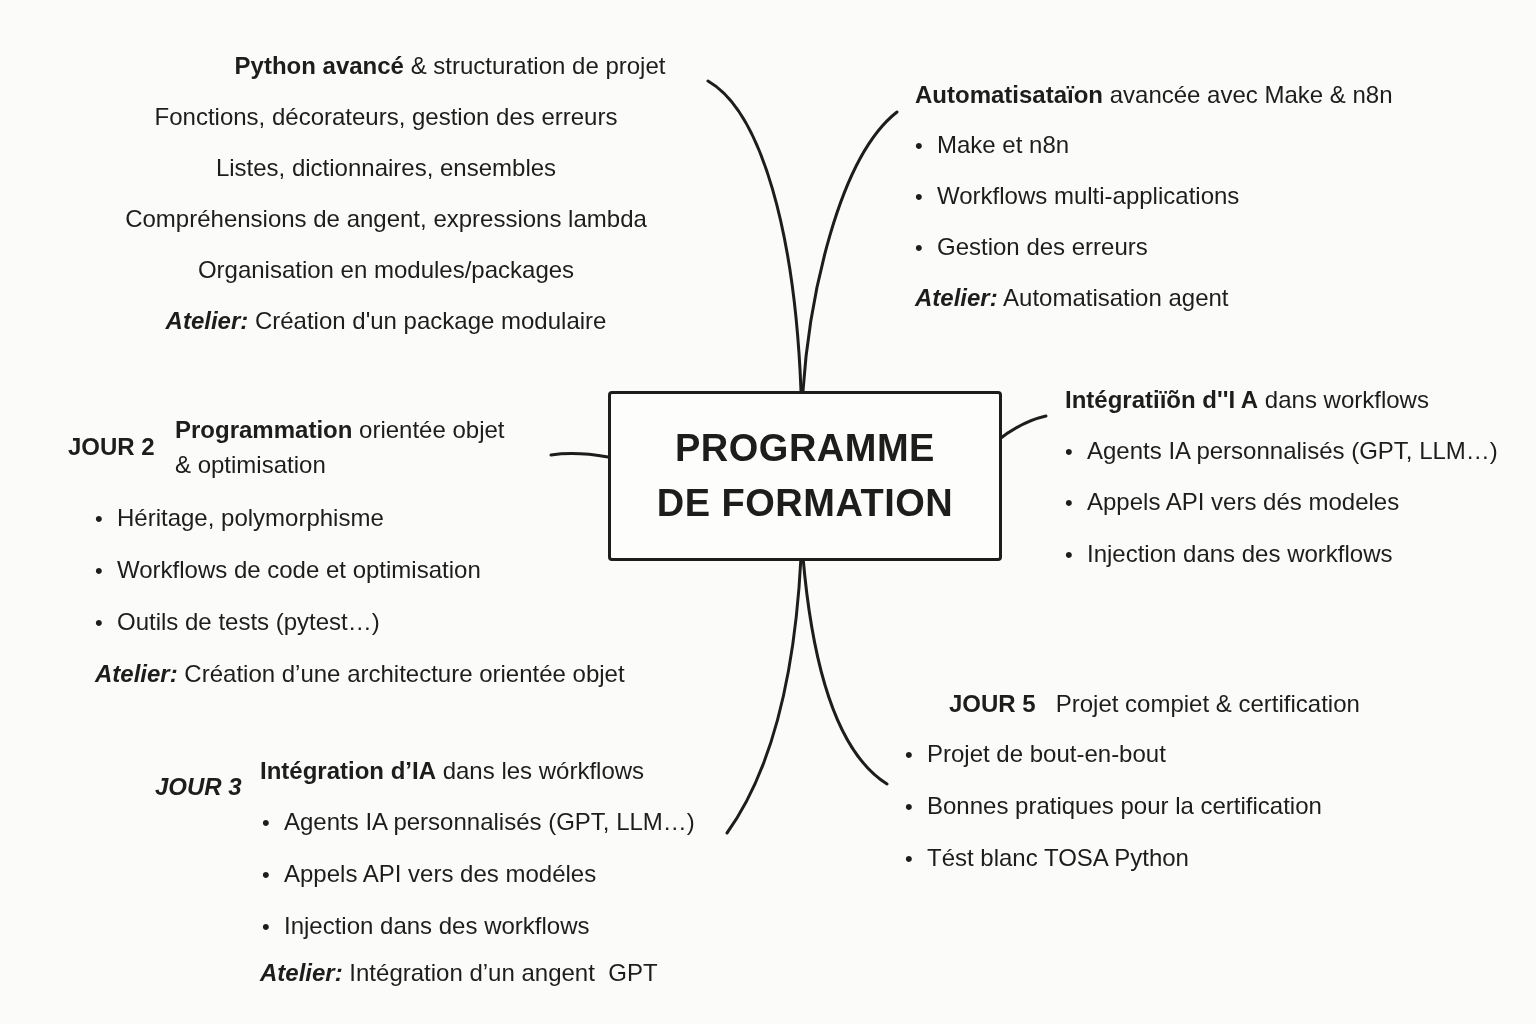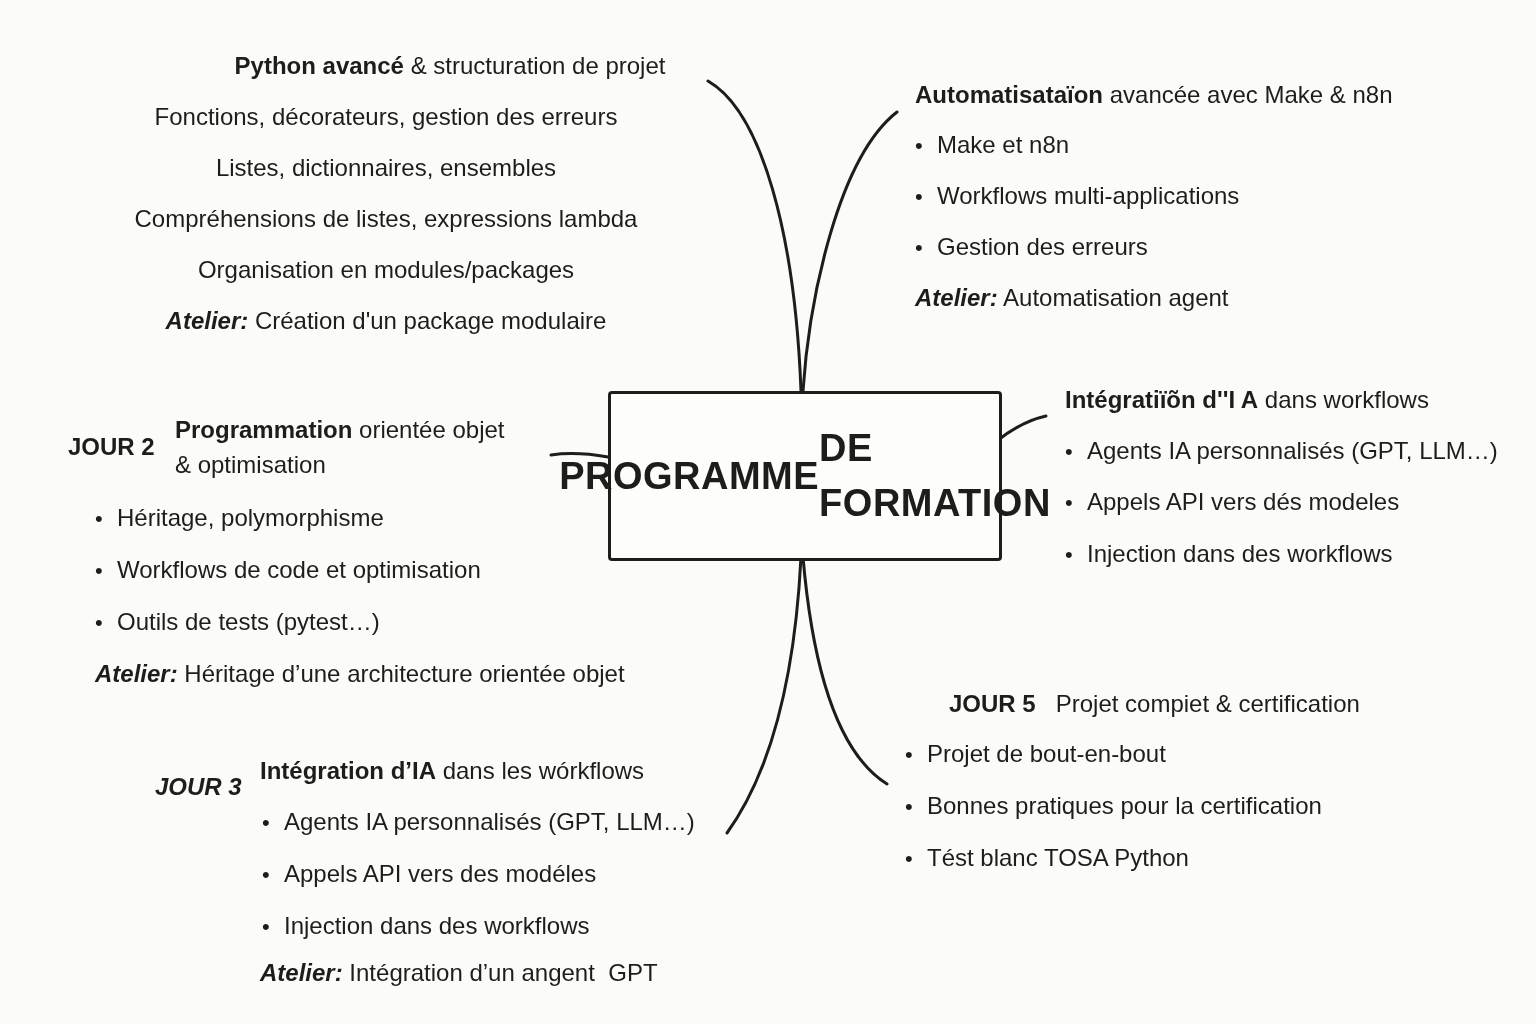--- a/index.html
+++ b/index.html
@@ -8,21 +8,21 @@
     background:#fbfbf9;color:#1d1d1b;
     font-family:"Liberation Sans","DejaVu Sans",sans-serif;
     font-size:24px;
   }
   .connectors{position:absolute;left:0;top:0;width:1536px;height:1024px;}
   .connectors path{stroke:#1d1d1b;stroke-width:3;fill:none;stroke-linecap:round;}
 
   .center-node{
     position:absolute;left:608px;top:391px;width:388px;height:164px;
     background:#fdfdfb;border:3.5px solid #1d1d1b;border-radius:4px;
-    display:flex;flex-direction:row;align-items:center;justify-content:center;
+    display:flex;flex-direction:column;align-items:center;justify-content:center;
     font-weight:bold;font-size:38px;line-height:55px;letter-spacing:.5px;
   }
 
   .block{position:absolute;}
   .line{white-space:pre-wrap;}
   b,.bold{font-weight:bold;}
   .atelier-label{font-weight:bold;font-style:italic;}
   .bullet-item{display:flex;align-items:baseline;}
   .bullet{display:inline-block;width:22px;text-align:left;font-size:22px;}
 
@@ -61,21 +61,21 @@
 
 <div class="center-node">
   <div>PROGRAMME</div>
   <div>DE FORMATION</div>
 </div>
 
 <div class="block b1">
   <div class="line heading"><b>Python avancé</b><span class="line"> &amp; structuration de projet</span></div>
   <div class="line">Fonctions, décorateurs, gestion des erreurs</div>
   <div class="line">Listes, dictionnaires, ensembles</div>
-  <div class="line">Compréhensions de listes, expressions lambda</div>
+  <div class="line">Compréhensions de angent, expressions lambda</div>
   <div class="line">Organisation en modules/packages</div>
   <div class="line"><span class="atelier-label">Atelier:</span><span class="line"> Création d'un package modulaire</span></div>
 </div>
 
 <div class="block b2">
   <div class="line"><b>Automatisataïon</b><span class="line"> avancée avec Make &amp; n8n</span></div>
   <div class="bullet-item">
       <span class="bullet">•</span>
       <span class="line">Make et n8n</span>
     </div>
@@ -101,21 +101,21 @@
       <span class="line">Héritage, polymorphisme</span>
     </div>
   <div class="bullet-item">
       <span class="bullet">•</span>
       <span class="line">Workflows de code et optimisation</span>
     </div>
   <div class="bullet-item">
       <span class="bullet">•</span>
       <span class="line">Outils de tests (pytest…)</span>
     </div>
-  <div class="line"><span class="atelier-label">Atelier:</span><span class="line"> Héritage d’une architecture orientée objet</span></div>
+  <div class="line"><span class="atelier-label">Atelier:</span><span class="line"> Création d’une architecture orientée objet</span></div>
 </div>
 
 <div class="block b4">
   <div class="line"><b>Intégratiïõn d''I A</b><span class="line"> dans workflows</span></div>
   <div class="bullet-item">
       <span class="bullet">•</span>
       <span class="line">Agents IA personnalisés (GPT, LLM…)</span>
     </div>
   <div class="bullet-item">
       <span class="bullet">•</span>

